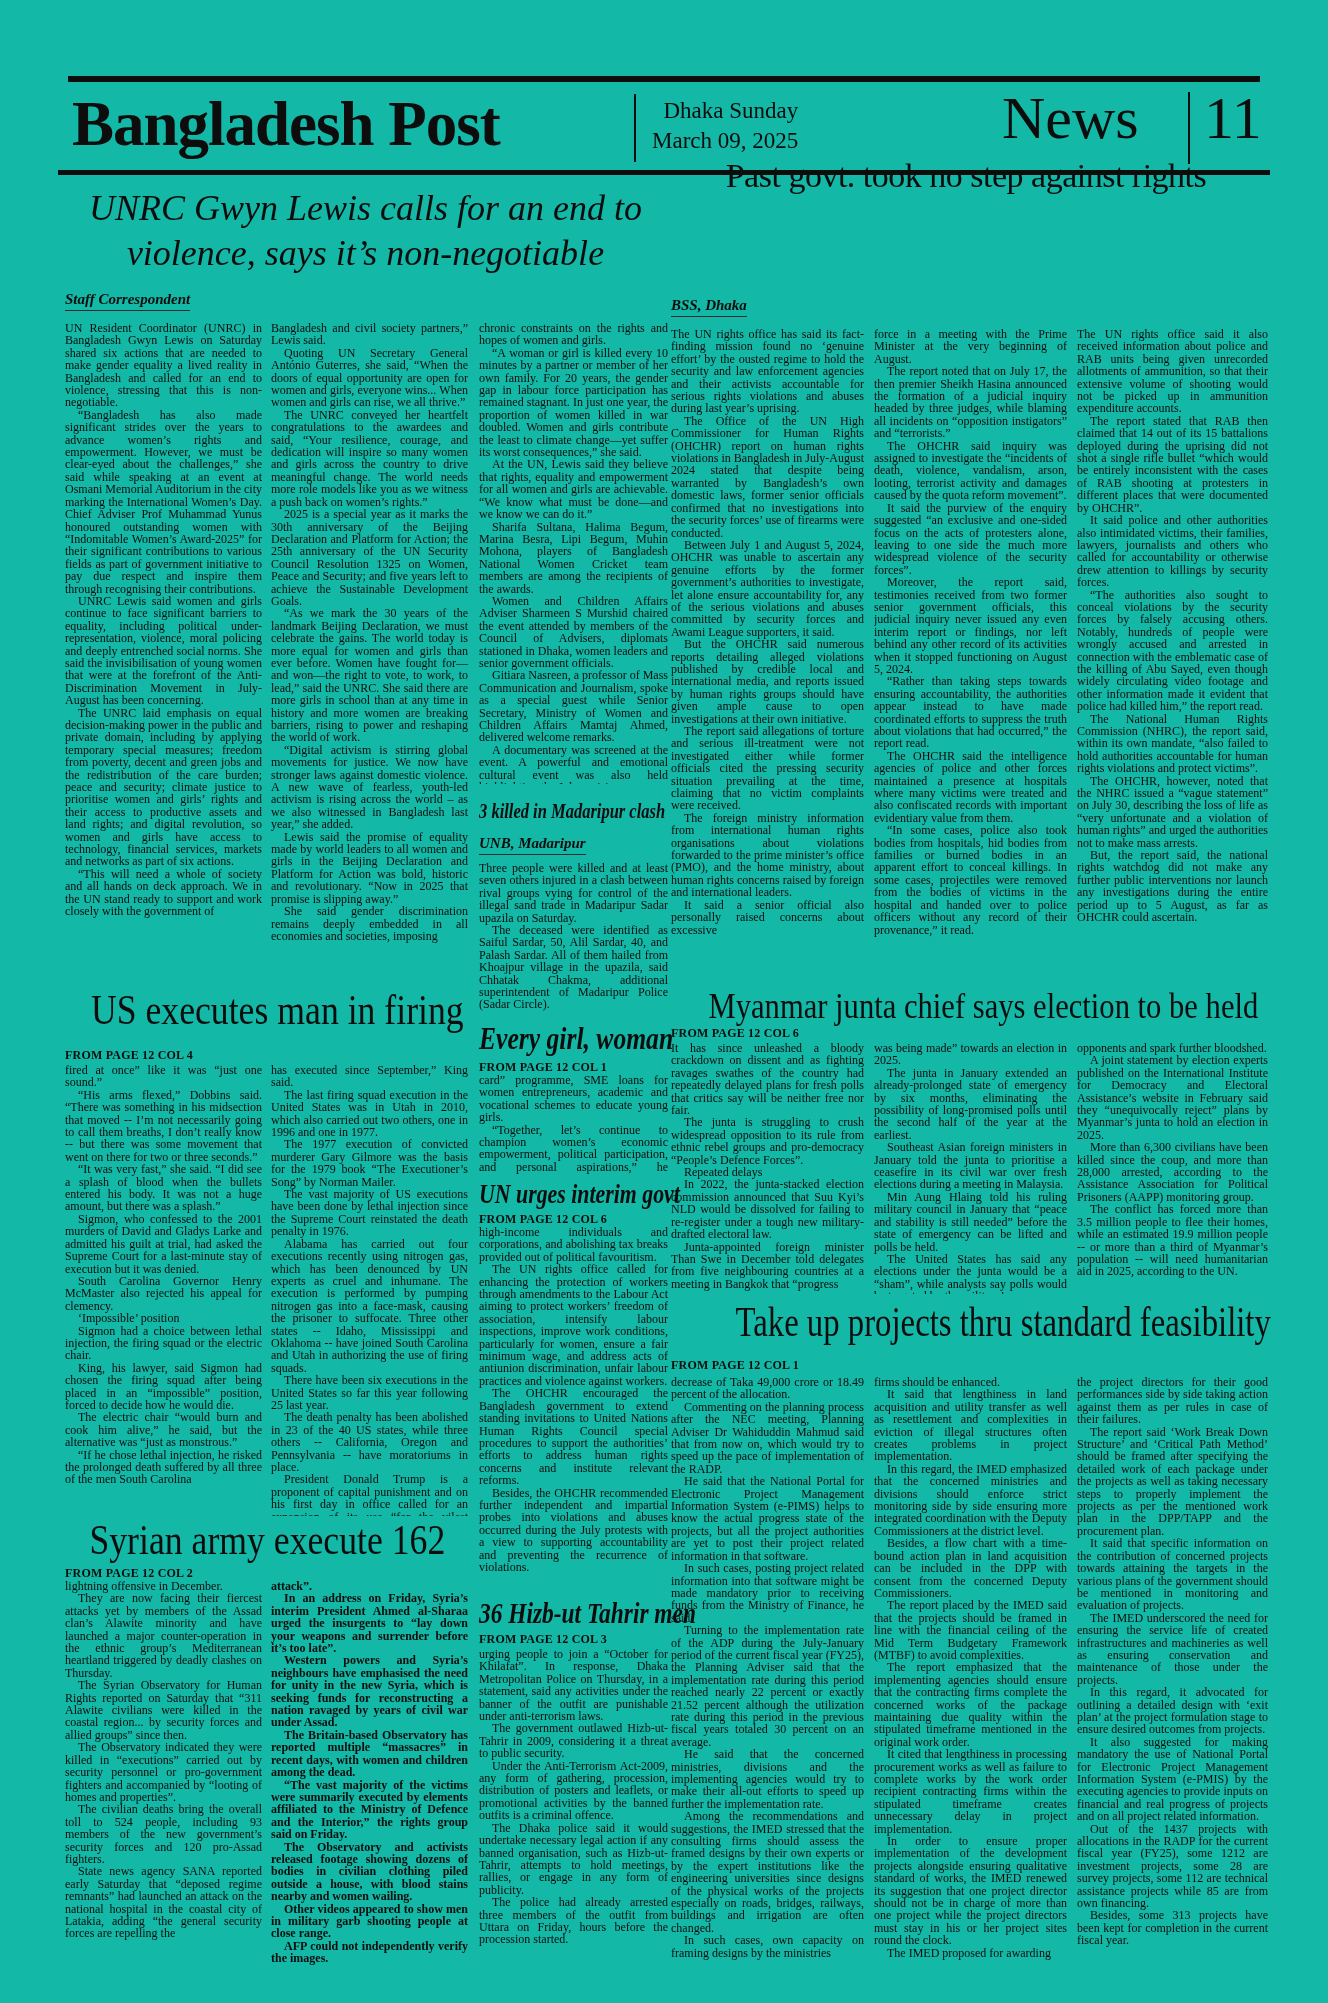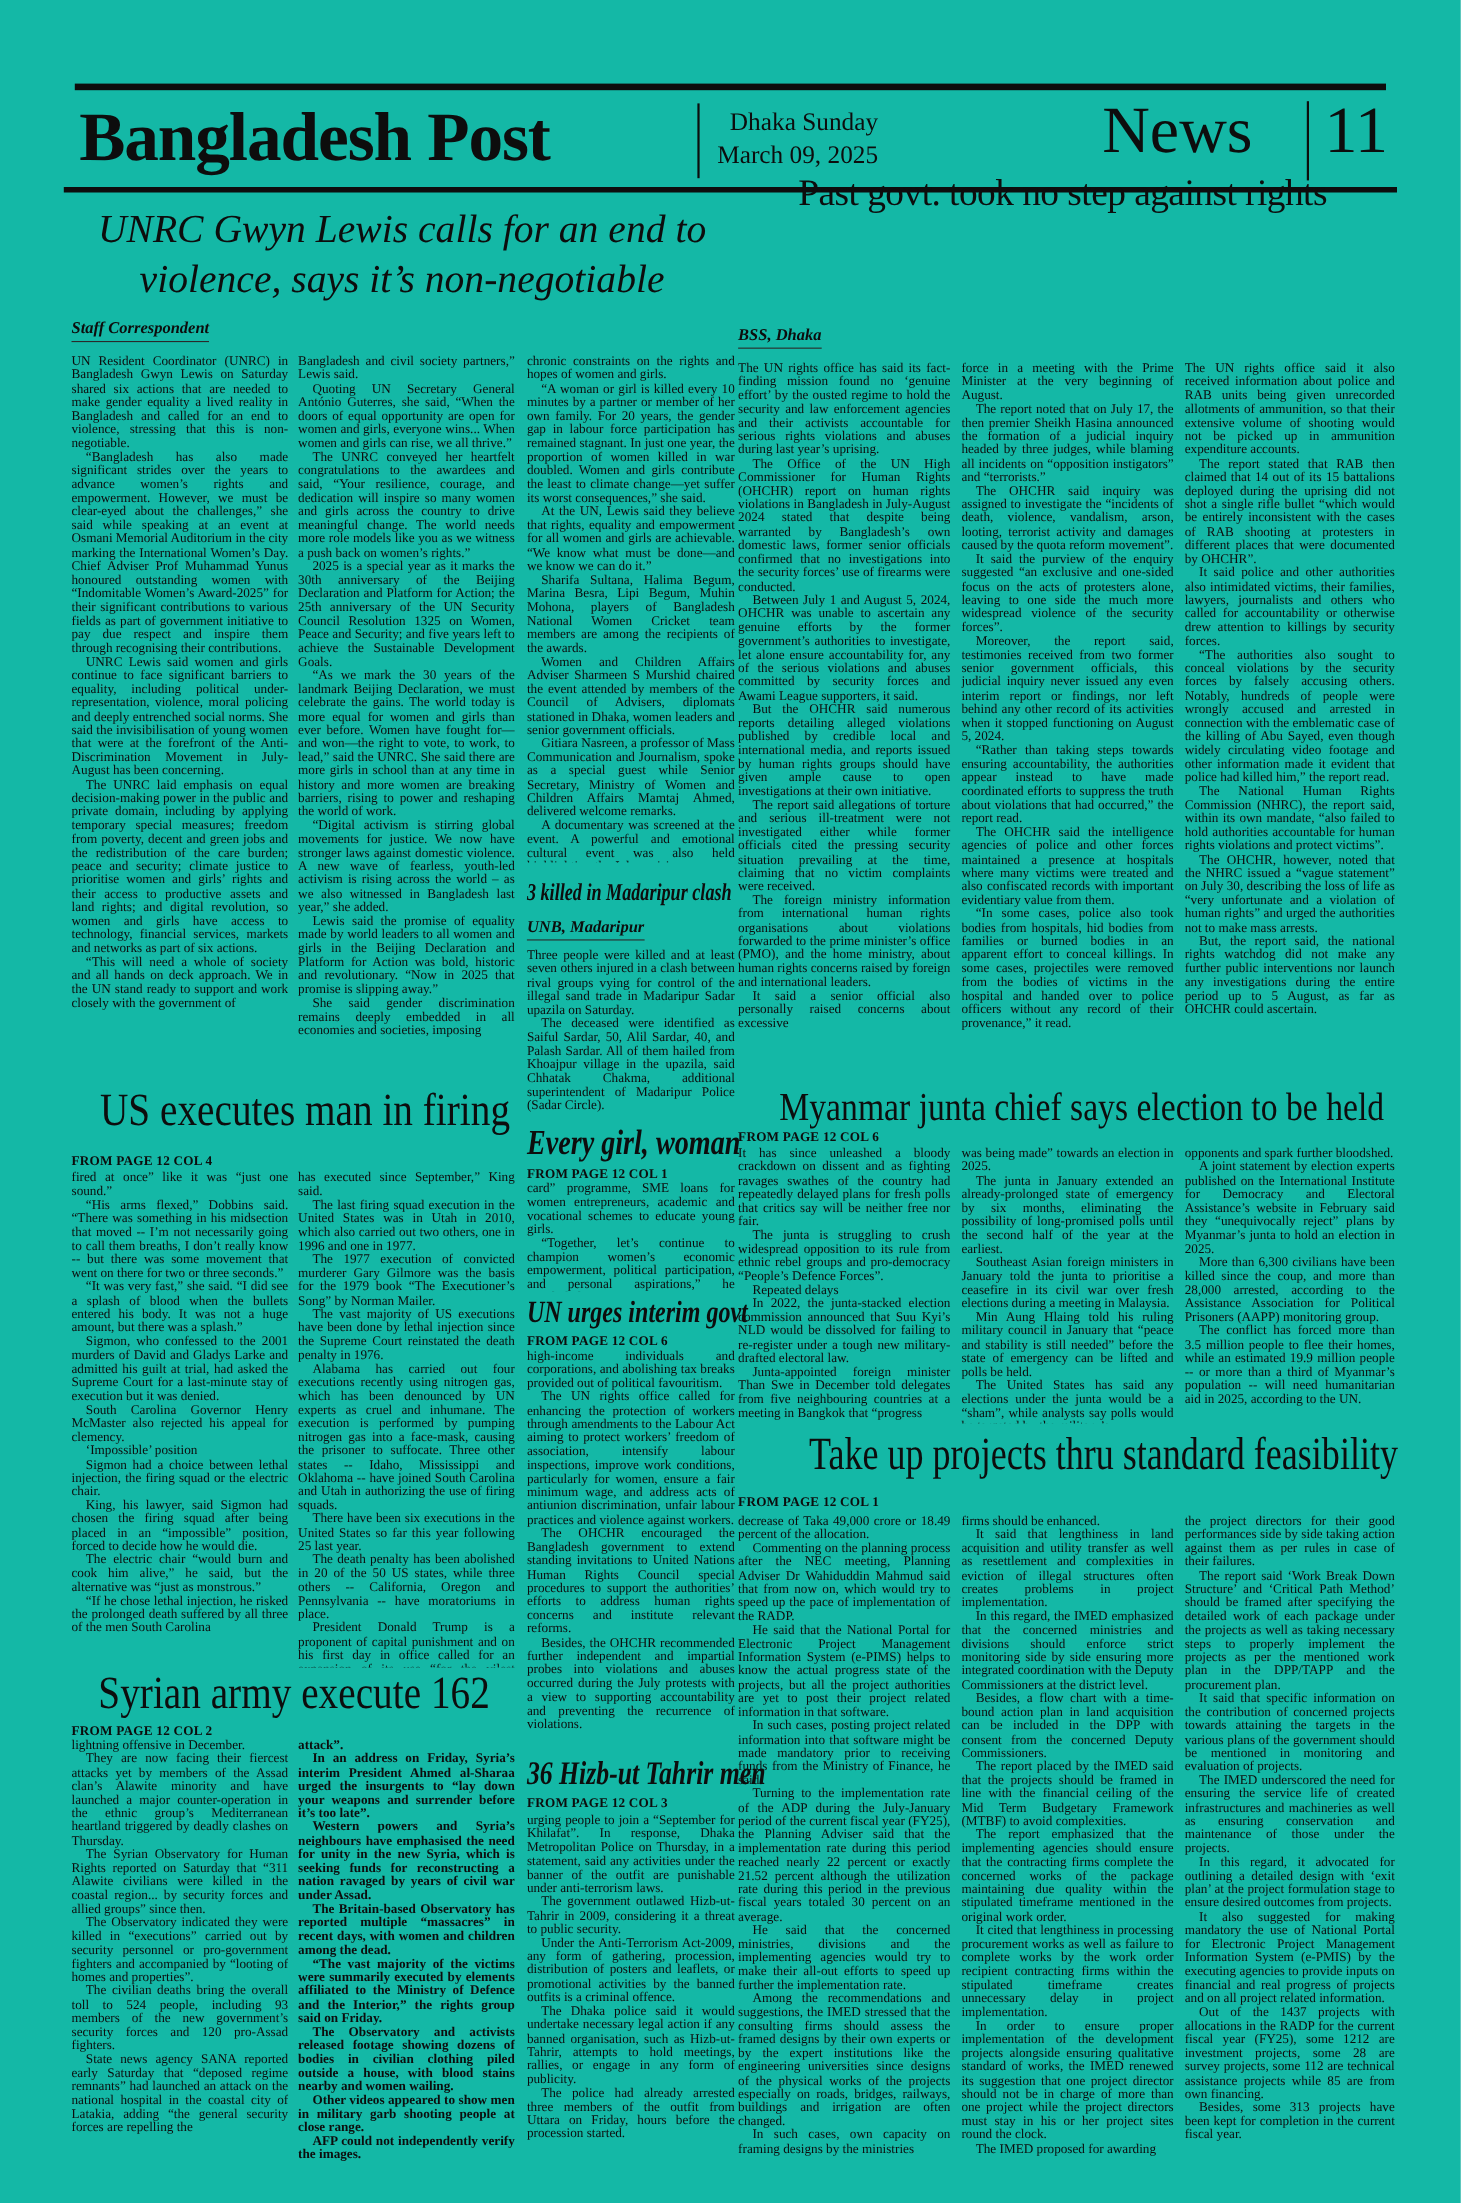--- a/index.html
+++ b/index.html
@@ -139,21 +139,21 @@
       <p>The electric chair “would burn and cook him alive,” he said, but the alternative was “just as monstrous.”</p>
       <p>“If he chose lethal injection, he risked the prolonged death suffered by all three of the men South Carolina</p>
     </div>
   <div class="abs col" style="left:271px;top:1064px;width:197px;height:452px;">
       <p>has executed since September,” King said.</p>
       <p>The last firing squad execution in the United States was in Utah in 2010, which also carried out two others, one in 1996 and one in 1977.</p>
       <p>The 1977 execution of convicted murderer Gary Gilmore was the basis for the 1979 book “The Executioner’s Song” by Norman Mailer.</p>
       <p>The vast majority of US executions have been done by lethal injection since the Supreme Court reinstated the death penalty in 1976.</p>
       <p>Alabama has carried out four executions recently using nitrogen gas, which has been denounced by UN experts as cruel and inhumane. The execution is performed by pumping nitrogen gas into a face-mask, causing the prisoner to suffocate. Three other states -- Idaho, Mississippi and Oklahoma -- have joined South Carolina and Utah in authorizing the use of firing squads.</p>
       <p>There have been six executions in the United States so far this year following 25 last year.</p>
-      <p>The death penalty has been abolished in 20 of the 50 US states, while three others -- California, Oregon and Pennsylvania -- have moratoriums in place.</p>
+      <p>The death penalty has been abolished in 23 of the 40 US states, while three others -- California, Oregon and Pennsylvania -- have moratoriums in place.</p>
       <p>President Donald Trump is a proponent of capital punishment and on his first day in office called for an expansion of its use “for the vilest crimes.”</p>
     </div>
 
   <div class="abs hl-mid" style="left:479px;top:1020px;font-size:32px;">
     <span class="condense-l" style="transform:scaleX(0.8);">Every girl, woman</span>
   </div>
   <div class="abs kicker" style="left:479px;top:1060px;">FROM PAGE 12 COL 1</div>
   <div class="abs col" style="left:479px;top:1074px;width:189px;height:100px;">
       <p>card” programme, SME loans for women entrepreneurs, academic and vocational schemes to educate young girls.</p>
       <p>“Together, let’s continue to champion women’s economic empowerment, political participation, and personal aspirations,” he concluded.</p>
@@ -168,21 +168,21 @@
       <p>The UN rights office called for enhancing the protection of workers through amendments to the Labour Act aiming to protect workers’ freedom of association, intensify labour inspections, improve work conditions, particularly for women, ensure a fair minimum wage, and address acts of antiunion discrimination, unfair labour practices and violence against workers.</p>
       <p>The OHCHR encouraged the Bangladesh government to extend standing invitations to United Nations Human Rights Council special procedures to support the authorities’ efforts to address human rights concerns and institute relevant reforms.</p>
       <p>Besides, the OHCHR recommended further independent and impartial probes into violations and abuses occurred during the July protests with a view to supporting accountability and preventing the recurrence of violations.</p>
     </div>
 
   <div class="abs hl-mid" style="left:479px;top:1596px;font-size:30px;">
     <span class="condense-l">36 Hizb-ut Tahrir men</span>
   </div>
   <div class="abs kicker" style="left:479px;top:1632px;">FROM PAGE 12 COL 3</div>
   <div class="abs col" style="left:479px;top:1648px;width:189px;height:352px;">
-      <p>urging people to join a “September for Khilafat”. In response, Dhaka Metropolitan Police on Thursday, in a statement, said any activities under the banner of the outfit are punishable under anti-terrorism laws.</p>
+      <p>urging people to join a “October for Khilafat”. In response, Dhaka Metropolitan Police on Thursday, in a statement, said any activities under the banner of the outfit are punishable under anti-terrorism laws.</p>
       <p>The government outlawed Hizb-ut-Tahrir in 2009, considering it a threat to public security.</p>
       <p>Under the Anti-Terrorism Act-2009, any form of gathering, procession, distribution of posters and leaflets, or promotional activities by the banned outfits is a criminal offence.</p>
       <p>The Dhaka police said it would undertake necessary legal action if any banned organisation, such as Hizb-ut-Tahrir, attempts to hold meetings, rallies, or engage in any form of publicity.</p>
       <p>The police had already arrested three members of the outfit from Uttara on Friday, hours before the procession started.</p>
     </div>
 
   <div class="abs hl-big" style="left:660px;top:982px;width:612px;font-size:36px;">
     <span class="condense">Myanmar junta chief says election to be held</span>
   </div>
   <div class="abs kicker" style="left:671px;top:1026px;">FROM PAGE 12 COL 6</div>

